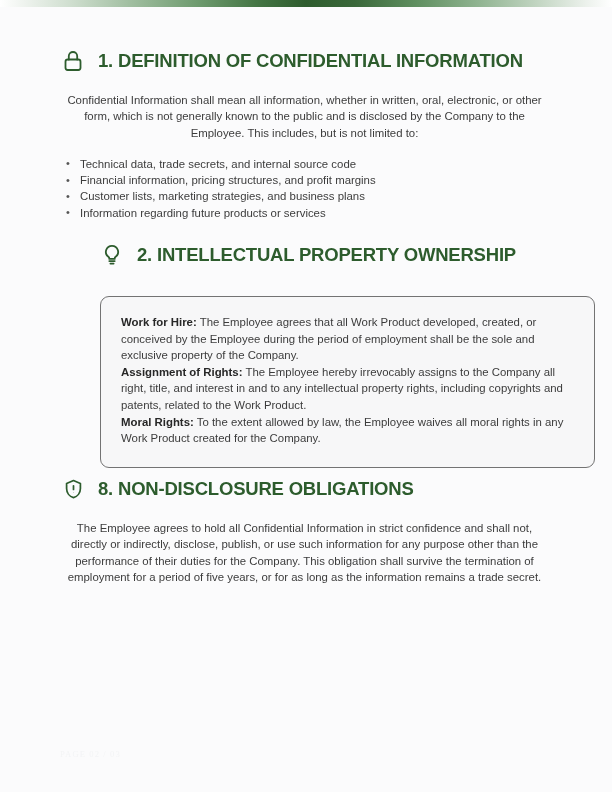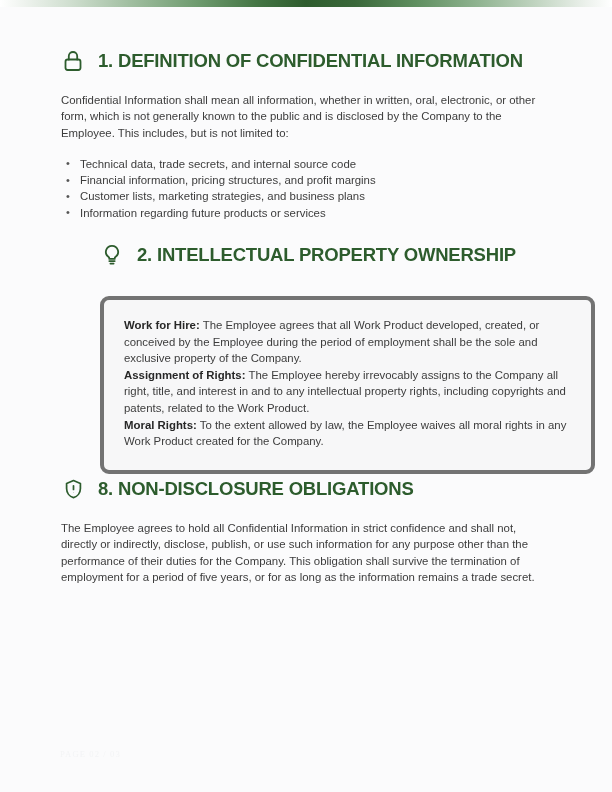--- a/index.html
+++ b/index.html
@@ -81,21 +81,21 @@
     font-family: "Liberation Sans", sans-serif;
   }
 
   .body-text {
     padding-left: 61px;
     padding-right: 64px;
     margin-top: 12px;
     color: #3c3c3c;
     font-size: 11.4px;
     line-height: 16.3px;
-    text-align: left;
+    text-align: center;
   }
 
   ul.bullets {
     margin: 15px 0 0 0;
     padding-left: 80px;
     list-style: none;
   }
   ul.bullets li {
     position: relative;
     color: #3c3c3c;
@@ -108,21 +108,21 @@
     left: -14px;
     top: -0.5px;
     color: #555;
     font-size: 11px;
   }
 
   
   .highlight-card {
     margin: 22px 56px 0 61px;
     background: #f7f7f8;
-    border: 4px solid #737373;
+    border: 1px solid #737373;
     border-radius: 9px;
     padding: 17px 20px 20px 20px;
     min-height: 168px;
   }
   .clause {
     color: #3c3c3c;
     font-size: 11.4px;
     line-height: 16.6px;
     margin: 0 0 0 0;
   }

